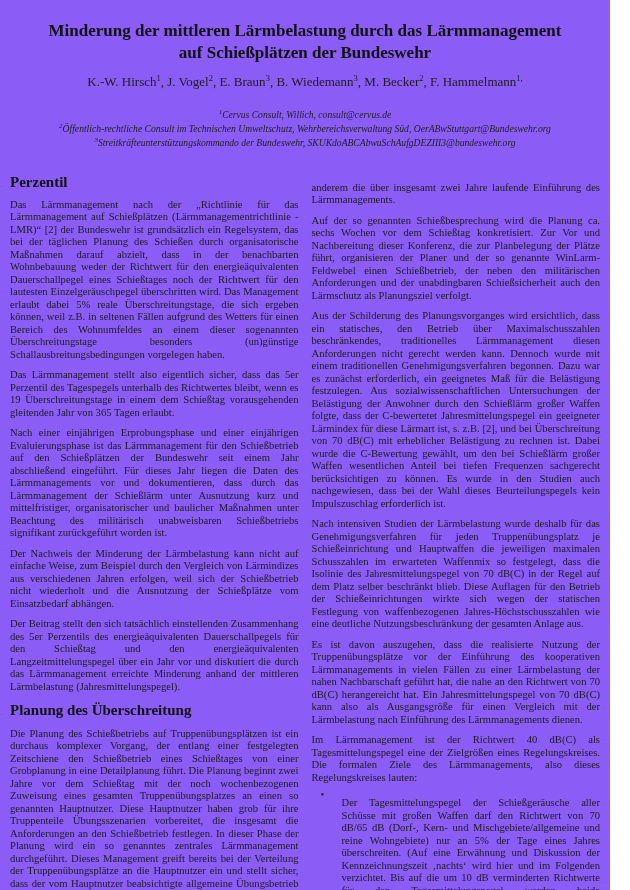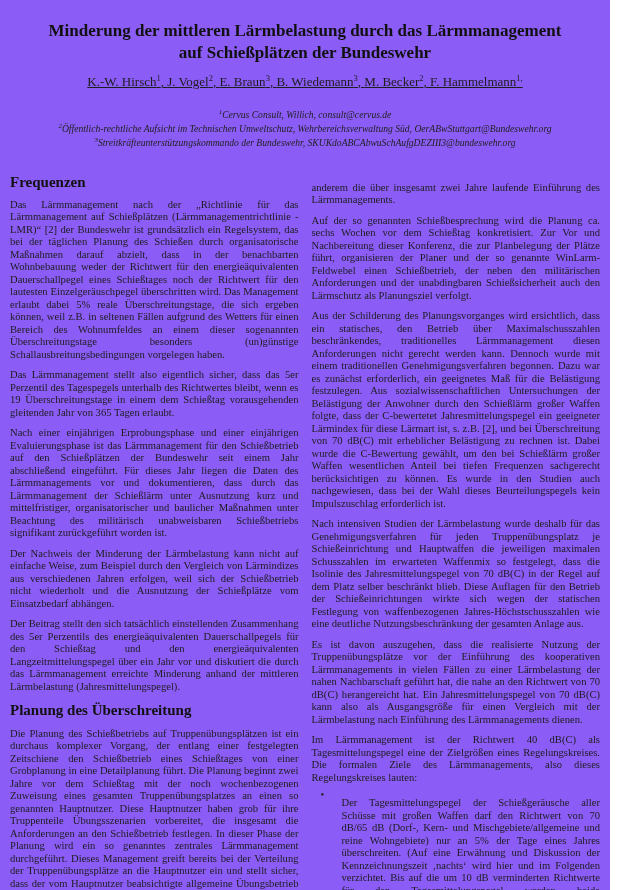--- a/index.html
+++ b/index.html
@@ -26,21 +26,20 @@
     line-height: 1.32;
     color: #111;
     margin-top: 8px;
   }
   .authors {
     text-align: center;
     font-size: 13px;
     margin-top: 8px;
     color: #1d1d1d;
     white-space: nowrap;
-    text-decoration: underline;
   }
   .authors sup { font-size: 8.5px; }
   .affiliations {
     text-align: center;
     font-style: italic;
     font-size: 9.6px;
     line-height: 1.42;
     margin-top: 18px;
     color: #222;
   }
@@ -94,28 +93,28 @@
     <div>Minderung der mittleren Lärmbelastung durch das Lärmmanagement</div>
     <div>auf Schießplätzen der Bundeswehr</div>
   </div>
 
   <div class="authors">
     <span><span>K.-W. Hirsch</span><sup>1</sup><span>, </span></span><span><span>J. Vogel</span><sup>2</sup><span>, </span></span><span><span>E. Braun</span><sup>3</sup><span>, </span></span><span><span>B. Wiedemann</span><sup>3</sup><span>, </span></span><span><span>M. Becker</span><sup>2</sup><span>, </span></span><span><span>F. Hammelmann</span><sup>1,</sup><span></span></span>
   </div>
 
   <div class="affiliations">
     <div><sup>1</sup><span>Cervus Consult, Willich, consult@cervus.de</span></div>
-    <div><sup>2</sup><span>Öffentlich-rechtliche Aufsicht im Technischen Umweltschutz, Wehrbereichsverwaltung Süd, OerABwStuttgart@Bundeswehr.org</span></div>
+    <div><sup>2</sup><span>Öffentlich-rechtliche Consult im Technischen Umweltschutz, Wehrbereichsverwaltung Süd, OerABwStuttgart@Bundeswehr.org</span></div>
     <div><sup>3</sup><span>Streitkräfteunterstützungskommando der Bundeswehr, SKUKdoABCAbwuSchAufgDEZIII3@bundeswehr.org</span></div>
   </div>
 
   <div class="columns">
 
     <div class="col">
-      <h2 class="section-heading first">Frequenzen</h2>
+      <h2 class="section-heading first">Perzentil</h2>
       <p class="body">Das Lärmmanagement nach der „Richtlinie für das Lärmmanagement auf Schießplätzen (Lärmmanagementrichtlinie - LMR)“ [2] der Bundeswehr ist grundsätzlich ein Regelsystem, das bei der täglichen Planung des Schießen durch organisatorische Maßnahmen darauf abzielt, dass in der benachbarten Wohnbebauung weder der Richtwert für den energieäquivalenten Dauerschallpegel eines Schießtages noch der Richtwert für den lautesten Einzelgeräuschpegel überschritten wird. Das Management erlaubt dabei 5% reale Überschreitungstage, die sich ergeben können, weil z.B. in seltenen Fällen aufgrund des Wetters für einen Bereich des Wohnumfeldes an einem dieser sogenannten Überschreitungstage besonders (un)günstige Schallausbreitungsbedingungen vorgelegen haben.</p>
       <p class="body">Das Lärmmanagement stellt also eigentlich sicher, dass das 5er Perzentil des Tagespegels unterhalb des Richtwertes bleibt, wenn es 19 Überschreitungstage in einem dem Schießtag vorausgehenden gleitenden Jahr von 365 Tagen erlaubt.</p>
       <p class="body">Nach einer einjährigen Erprobungsphase und einer einjährigen Evaluierungsphase ist das Lärmmanagement für den Schießbetrieb auf den Schießplätzen der Bundeswehr seit einem Jahr abschließend eingeführt. Für dieses Jahr liegen die Daten des Lärmmanagements vor und dokumentieren, dass durch das Lärmmanagement der Schießlärm unter Ausnutzung kurz und mittelfristiger, organisatorischer und baulicher Maßnahmen unter Beachtung des militärisch unabweisbaren Schießbetriebs signifikant zurückgeführt worden ist.</p>
       <p class="body">Der Nachweis der Minderung der Lärmbelastung kann nicht auf einfache Weise, zum Beispiel durch den Vergleich von Lärmindizes aus verschiedenen Jahren erfolgen, weil sich der Schießbetrieb nicht wiederholt und die Ausnutzung der Schießplätze vom Einsatzbedarf abhängen.</p>
       <p class="body">Der Beitrag stellt den sich tatsächlich einstellenden Zusammenhang des 5er Perzentils des energieäquivalenten Dauerschallpegels für den Schießtag und den energieäquivalenten Langzeitmittelungspegel über ein Jahr vor und diskutiert die durch das Lärmmanagement erreichte Minderung anhand der mittleren Lärmbelastung (Jahresmittelungspegel).</p>
       <h2 class="section-heading">Planung des Überschreitung</h2>
       <p class="body"><span>Die Planung des Schießbetriebs auf Truppenübungsplätzen ist ein durchaus komplexer Vorgang, der entlang einer festgelegten Zeitschiene den Schießbetrieb eines Schießtages von einer Grobplanung in eine Detailplanung führt. Die Planung beginnt zwei Jahre vor dem Schießtag mit der noch wochenbezogenen Zuweisung eines gesamten Truppenübungsplatzes an einen so genannten Hauptnutzer. Diese Hauptnutzer haben grob für ihre Truppenteile Übungsszenarien vorbereitet, die insgesamt die Anforderungen an den Schießbetrieb festlegen. In dieser Phase der Planung wird ein so genanntes zentrales Lärmmanagement durchgeführt. Dieses Management greift bereits bei der Verteilung der Truppenübungsplätze an die Hauptnutzer ein und stellt sicher, dass der vom Hauptnutzer beabsichtigte allgemeine Übungsbetrieb grundsätzlich konform zur Lärmmanagementrichtlinie der Bundeswehr durchgeführt werden kann. Dazu dienen Schallimmissionspläne (SIP</span><sub>N</sub><span>), die die Lärmbelastung bei Nutzung des Platzes nach dem Nutzungskonzept kennzeichnen. Dieser zweijährige Vorlauf begründet unter</span></p>
     </div>
 
     <div class="col">

